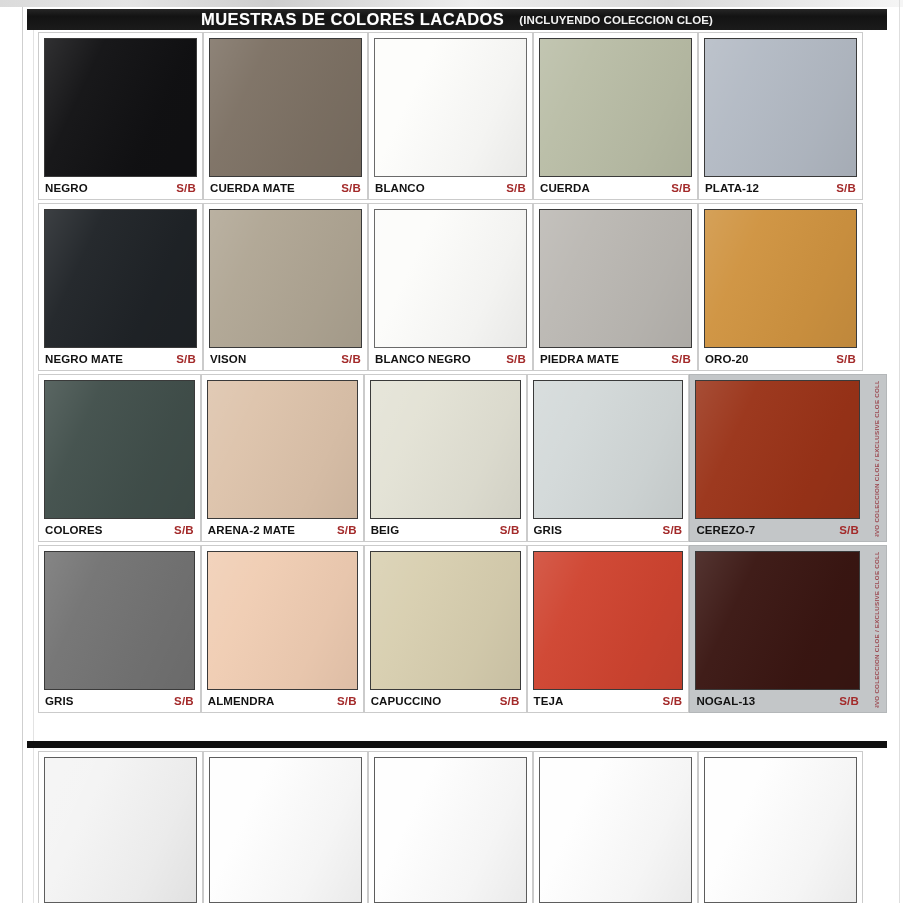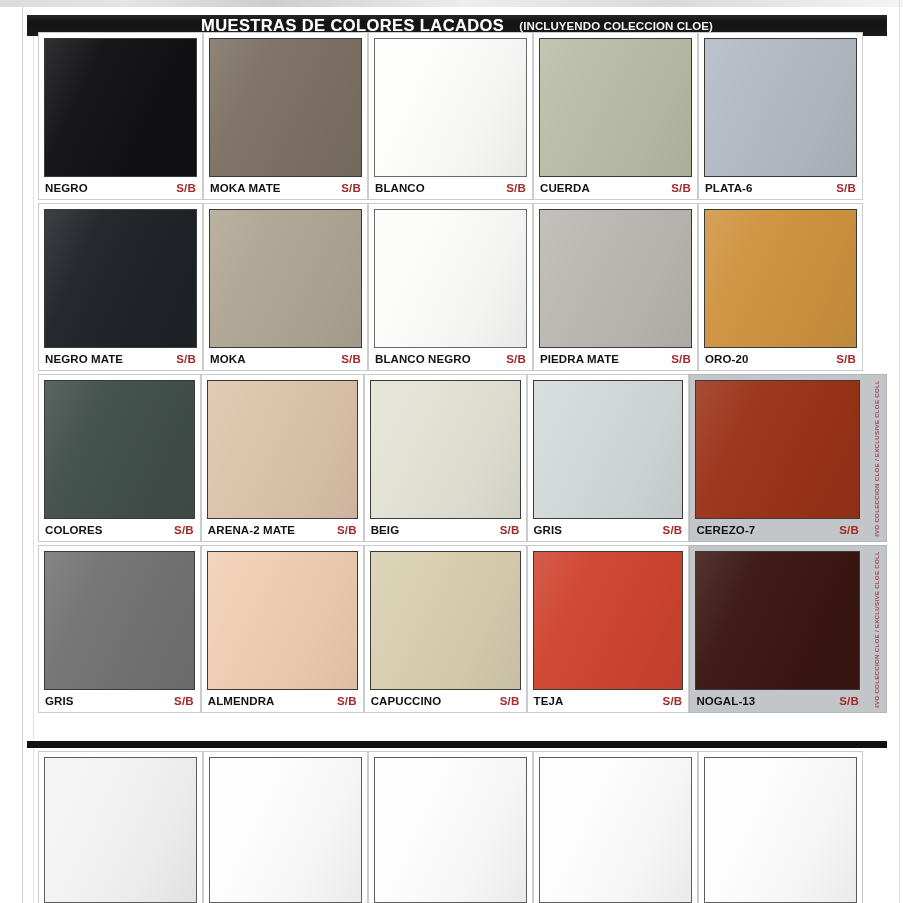--- a/index.html
+++ b/index.html
@@ -49,21 +49,21 @@
     position: absolute;
     right: 3px; top: 0;
     width: 1px; height: 903px;
     background: #dedede;
   }
 
   
   .titlebar {
     position: absolute;
     left: 27px;
-    top: 15px;
+    top: 9px;
     width: 860px;
     height: 21px;
     background: #171717;
     background: linear-gradient(180deg,#262626 0%, #131313 35%, #1b1b1b 100%);
     display: flex;
     align-items: center;
     justify-content: center;
     overflow: hidden;
   }
   .titlebar .t-main {
@@ -238,21 +238,21 @@
           <div class="label">
             <span class="name">NEGRO</span>
             <span class="sb">S/B</span>
           </div>
         </div>
         <div class="card">
           <div class="chip-wrap">
             <div class="chip" style="background: rgb(125, 113, 100);"></div>
           </div>
           <div class="label">
-            <span class="name">MOKA MATE</span>
+            <span class="name">CUERDA MATE</span>
             <span class="sb">S/B</span>
           </div>
         </div>
         <div class="card light-chip">
           <div class="chip-wrap">
             <div class="chip" style="background: rgb(253, 253, 251);"></div>
           </div>
           <div class="label">
             <span class="name">BLANCO</span>
             <span class="sb">S/B</span>
@@ -265,41 +265,41 @@
           <div class="label">
             <span class="name">CUERDA</span>
             <span class="sb">S/B</span>
           </div>
         </div>
         <div class="card">
           <div class="chip-wrap">
             <div class="chip" style="background: rgb(179, 186, 196);"></div>
           </div>
           <div class="label">
-            <span class="name">PLATA-6</span>
+            <span class="name">PLATA-12</span>
             <span class="sb">S/B</span>
           </div>
         </div>
       </div>
       <div class="row">
         <div class="card">
           <div class="chip-wrap">
             <div class="chip" style="background: rgb(31, 35, 39);"></div>
           </div>
           <div class="label">
             <span class="name">NEGRO MATE</span>
             <span class="sb">S/B</span>
           </div>
         </div>
         <div class="card">
           <div class="chip-wrap">
             <div class="chip" style="background: rgb(176, 166, 148);"></div>
           </div>
           <div class="label">
-            <span class="name">MOKA</span>
+            <span class="name">VISON</span>
             <span class="sb">S/B</span>
           </div>
         </div>
         <div class="card light-chip">
           <div class="chip-wrap">
             <div class="chip" style="background: rgb(252, 252, 250);"></div>
           </div>
           <div class="label">
             <span class="name">BLANCO NEGRO</span>
             <span class="sb">S/B</span>

